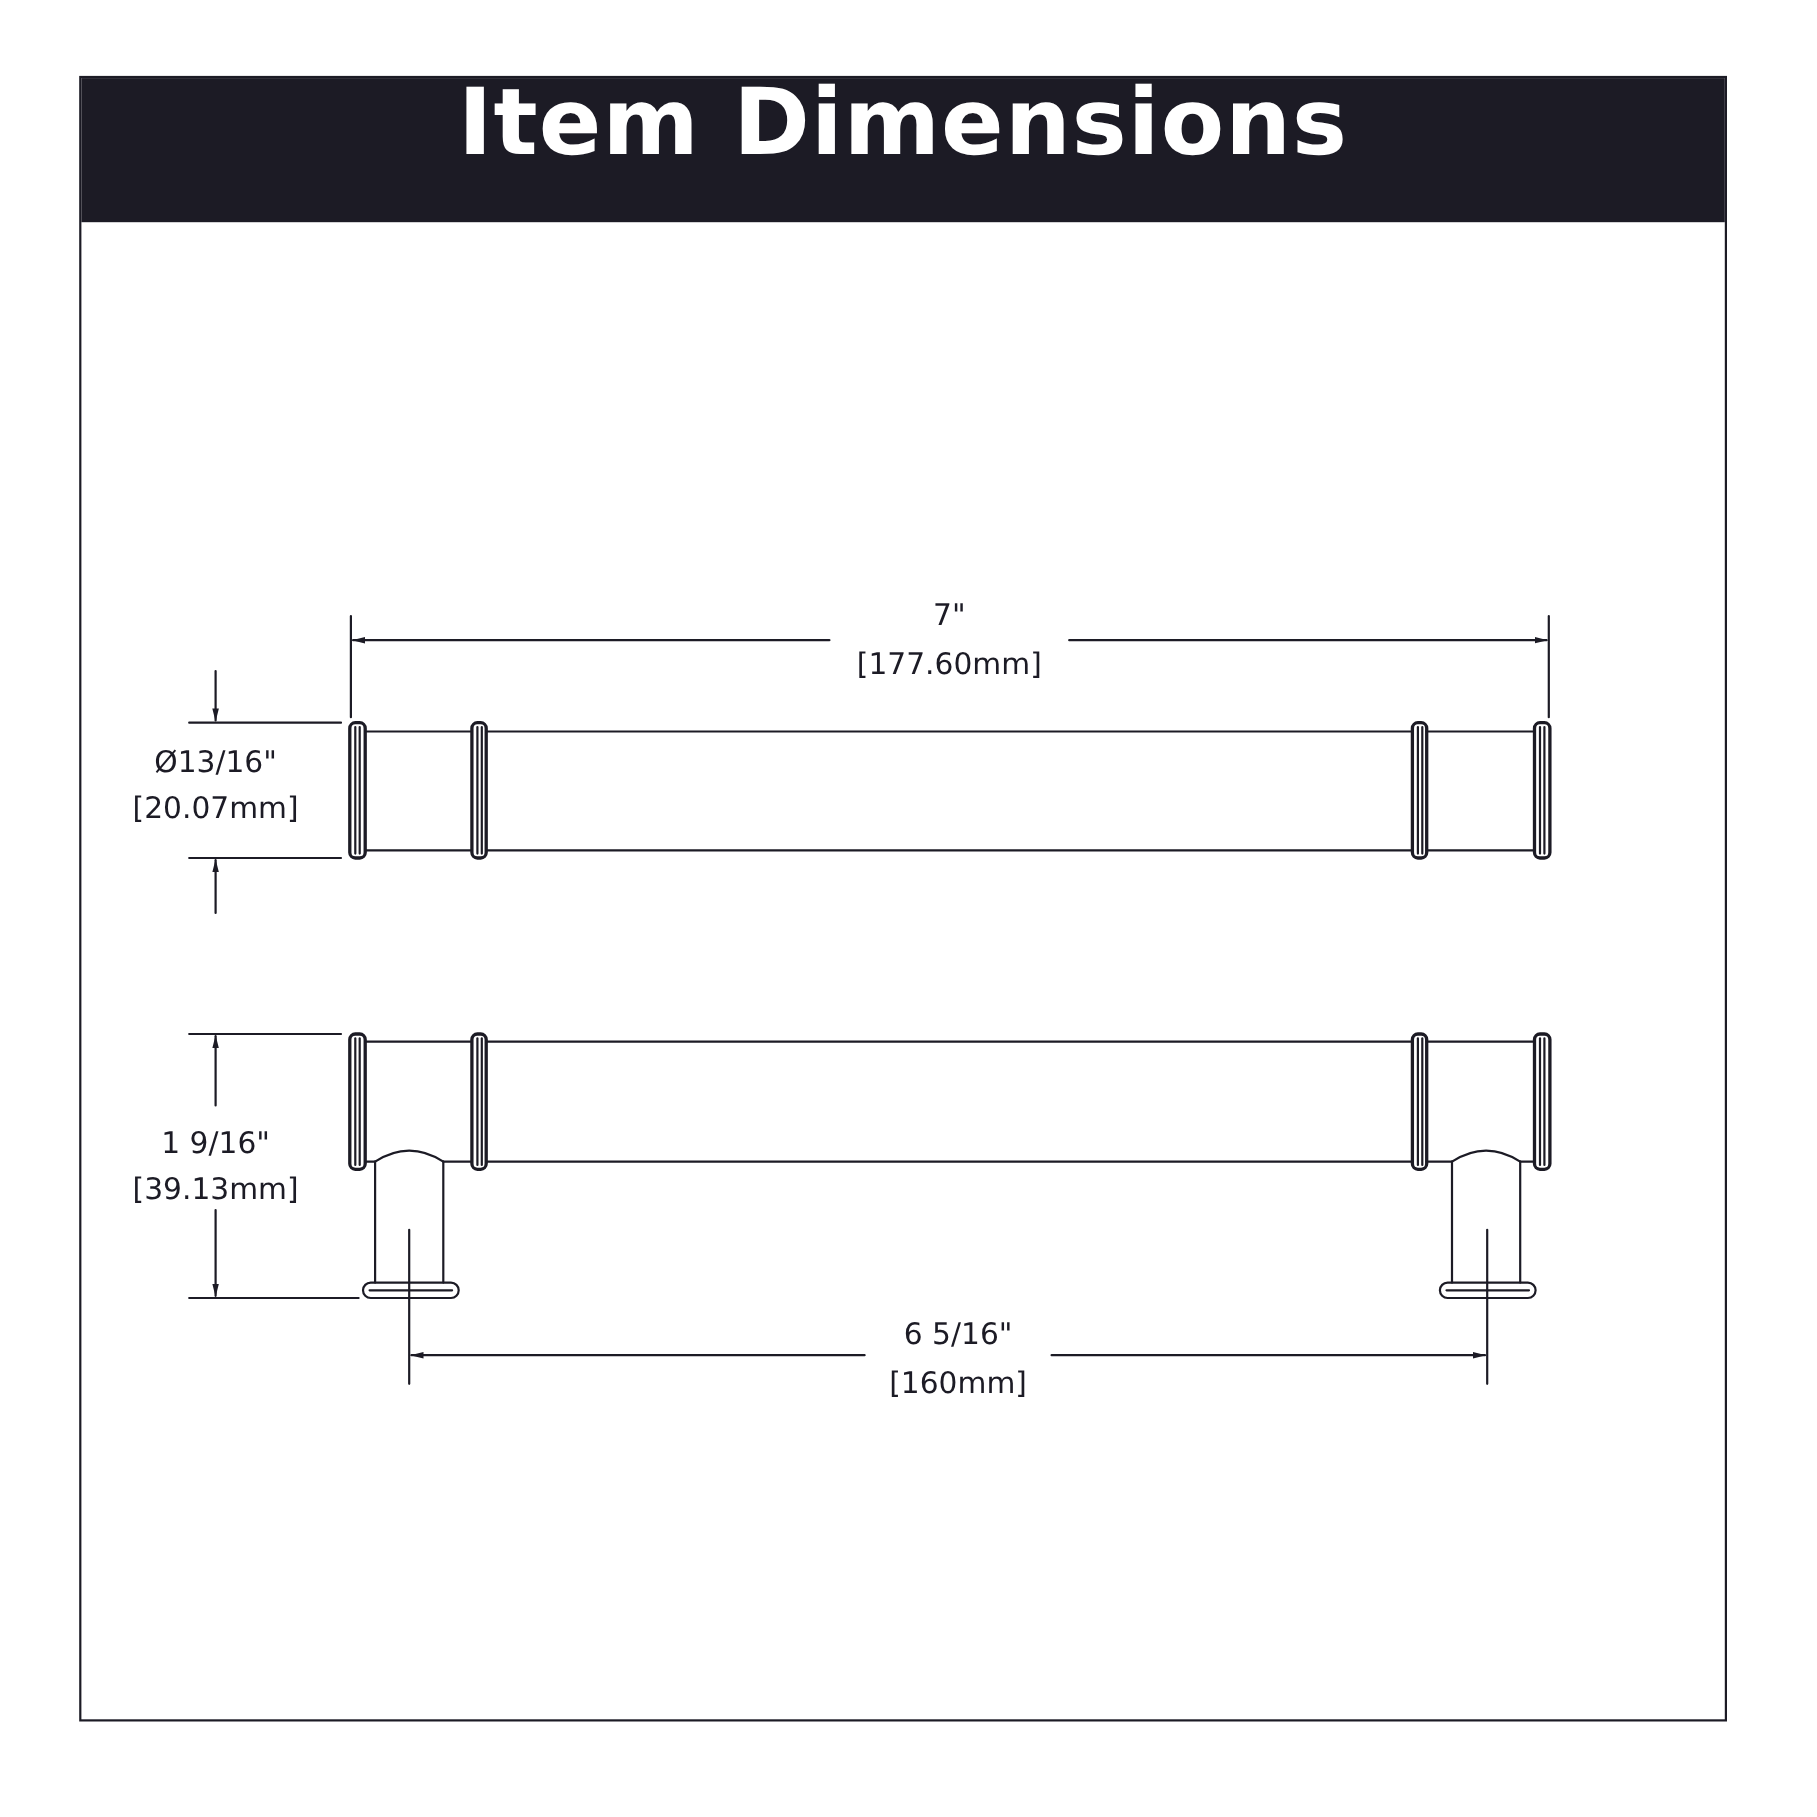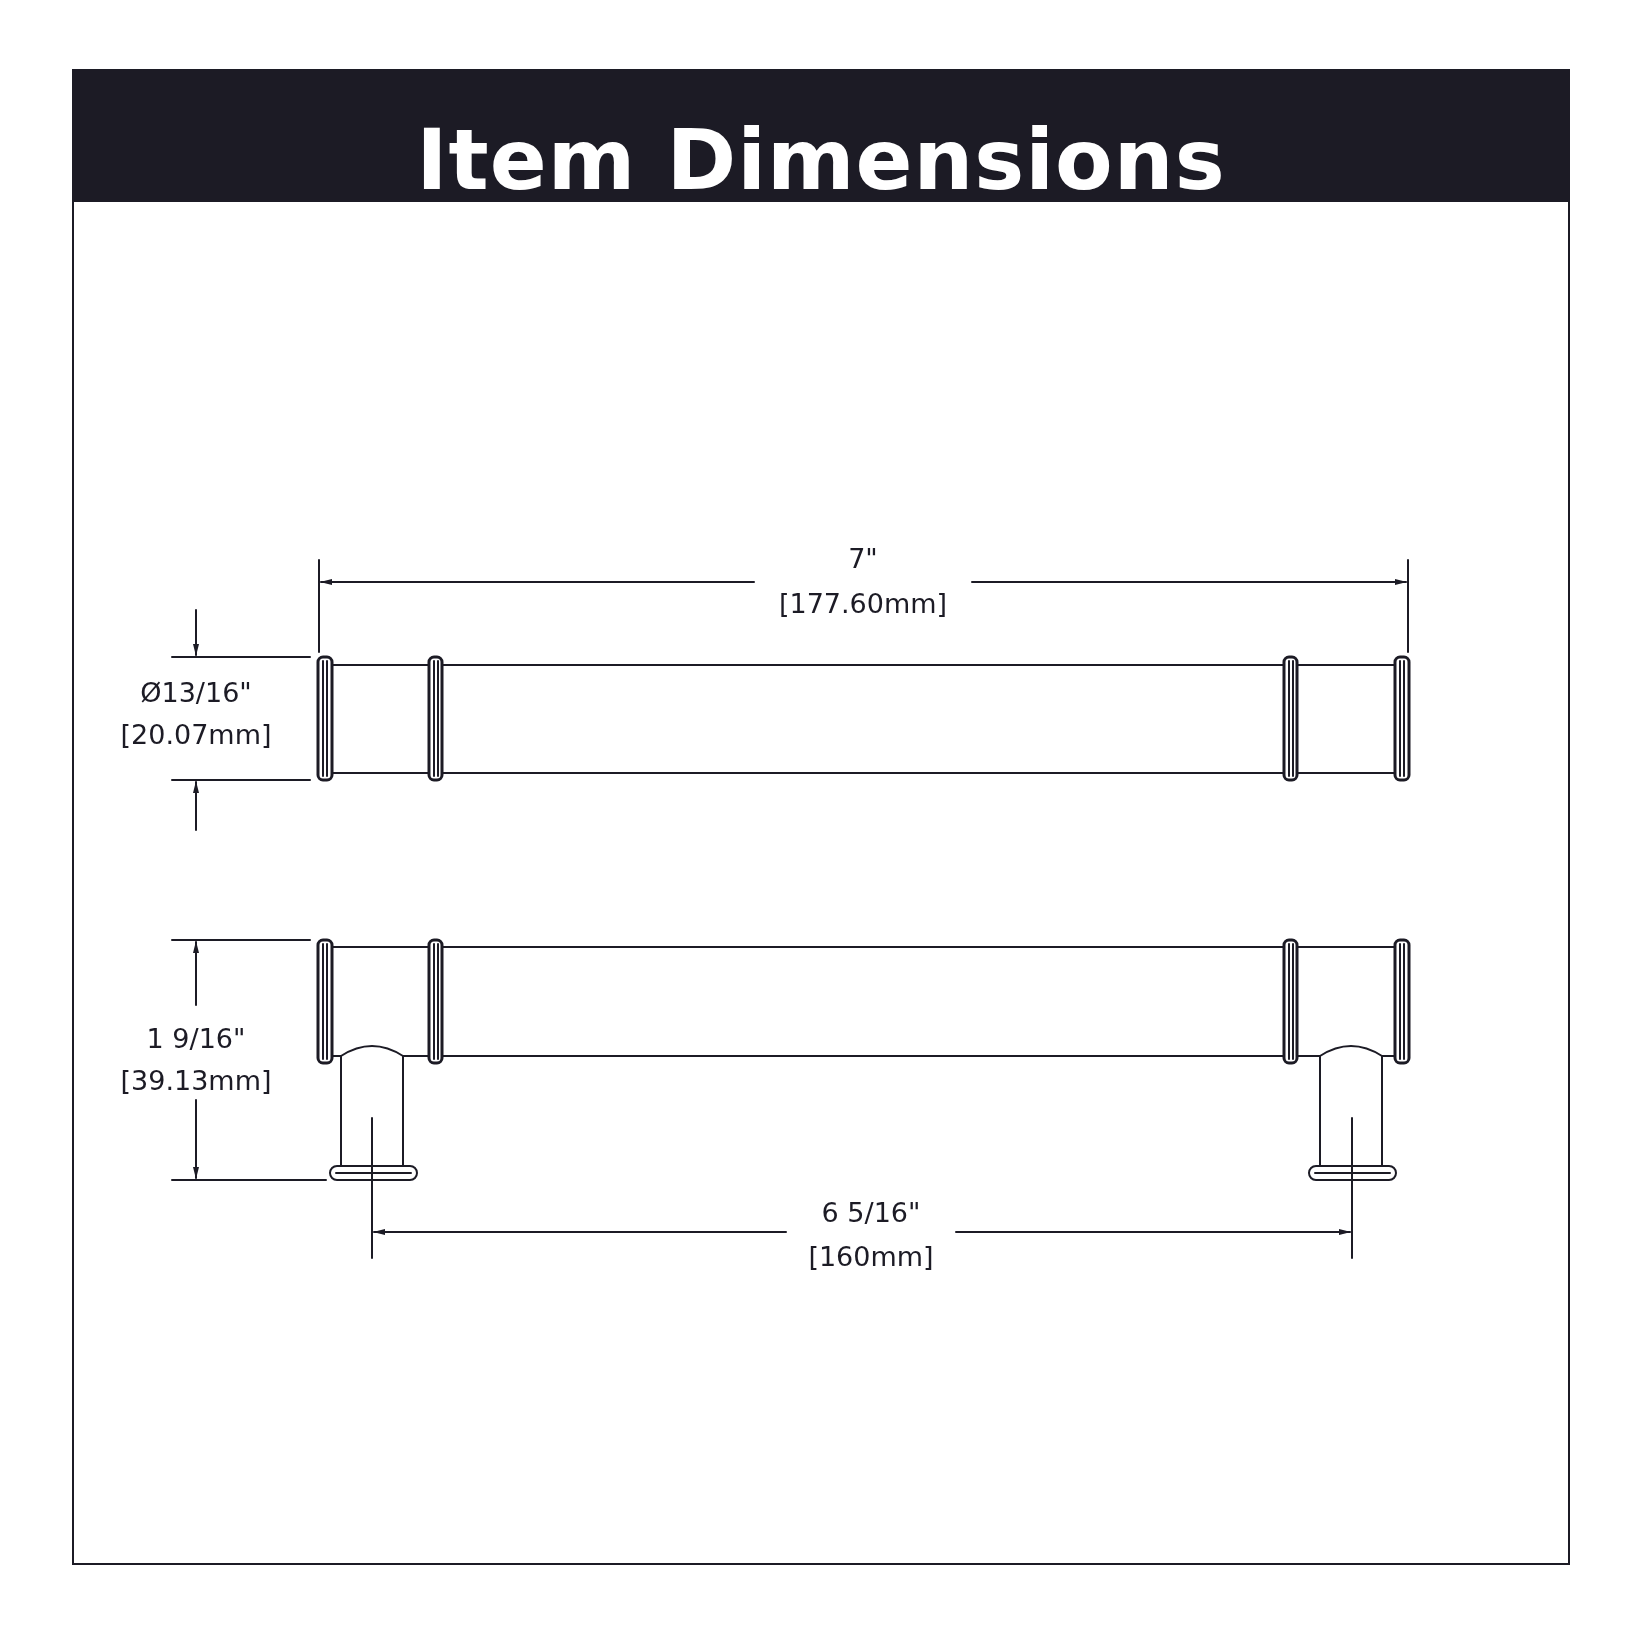--- a/index.html
+++ b/index.html
@@ -1,21 +1,21 @@
 <!DOCTYPE html>
 <html><head>
 <meta charset="utf-8">
 <style>
   html, body { margin: 0; padding: 0; background: #ffffff; }
   body { width: 1652px; height: 1652px; position: relative; overflow: hidden;
          font-family: "DejaVu Sans", sans-serif; }
   .frame { position: absolute; left: 72px; top: 69px; width: 1498px; height: 1496px;
            border: 2px solid #1c1b25; box-sizing: border-box; background: #fff; }
   .header { position: absolute; left: 0; top: 0; right: 0; height: 131px; background: #1c1b25;
-            display: flex; align-items: flex-end; justify-content: center; }
+            display: flex; align-items: flex-start; justify-content: center; }
   .header-title { color: #ffffff; font-family: "DejaVu Sans", sans-serif; font-weight: bold;
                   font-size: 84px; letter-spacing: 1px; line-height: 1; margin-top: -2px; }
   svg.drawing { position: absolute; left: 0; top: 0; width: 1652px; height: 1652px; }
   .dimtext { font-family: "DejaVu Sans", sans-serif; font-size: 27px; fill: #1c1b25; }
 </style>
 </head>
 <body>
 
 <div class="frame">
   <div class="header">

